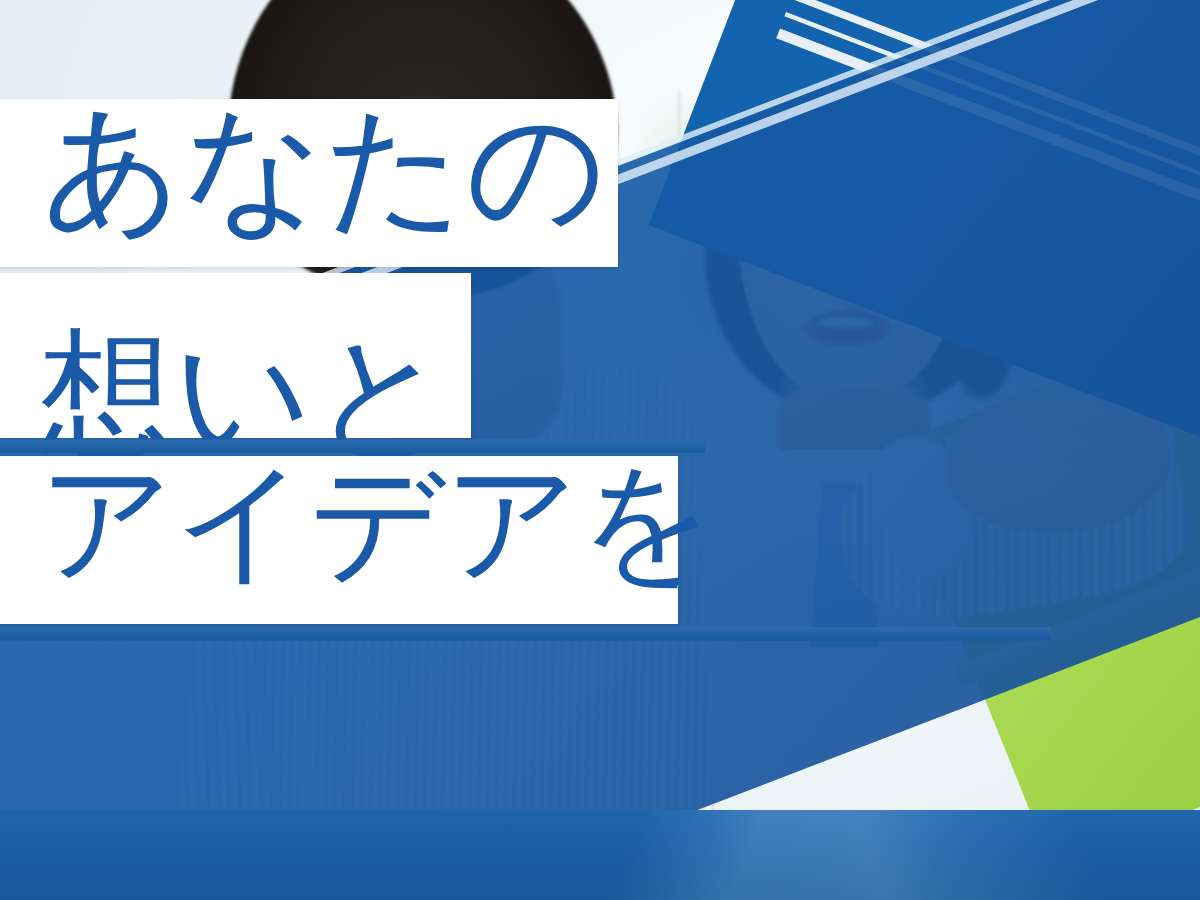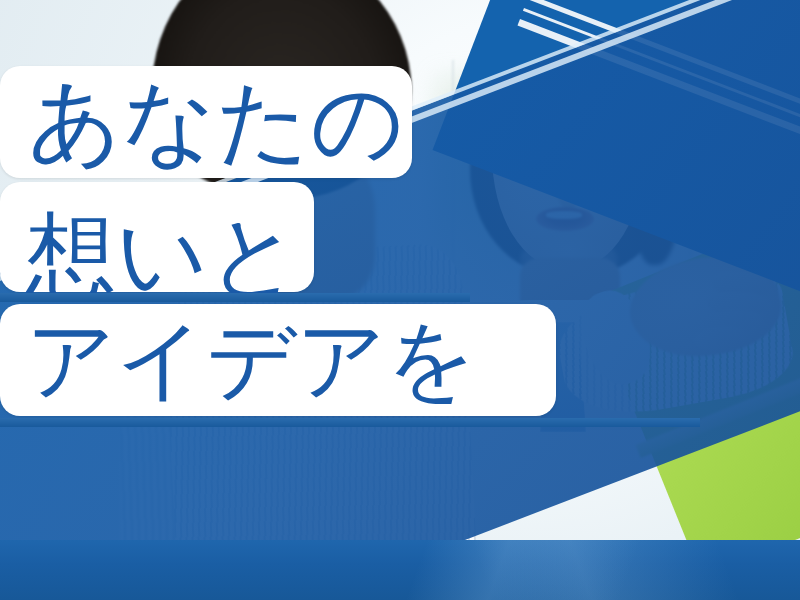--- a/index.html
+++ b/index.html
@@ -210,37 +210,36 @@
     content:"";position:absolute;left:0;top:0;width:100%;height:100%;
     background:
       linear-gradient(110deg, rgba(255,255,255,0) 52%, rgba(110,165,215,.35) 62%, rgba(255,255,255,0) 78%),
       linear-gradient(70deg, rgba(255,255,255,0) 60%, rgba(130,180,225,.28) 72%, rgba(255,255,255,0) 90%);
   }
 
   
   .band{
     position:absolute;left:0;
     background:#ffffff;
-    display:flex;align-items:center;
+    display:flex;
     box-shadow:0 1px 3px rgba(0,0,0,.10);
-    border-radius:20px;
   }
   .band span{
     display:block;
     color:#1a5aa8;
     font-family:"DejaVu Sans","Liberation Sans",sans-serif;
     font-weight:400;
     letter-spacing:0px;
     white-space:nowrap;
   }
   #band1{top:66px;width:412px;height:112px;}
   #band1 span{font-size:92px;padding-left:28px;line-height:1;}
   #band2{top:182px;width:314px;height:110px;}
   #band2 span{font-size:90px;padding-left:26px;line-height:1;margin-top:36px;}
-  #band3{top:304px;width:556px;height:112px;}
+  #band3{top:304px;width:452px;height:112px;}
   #band3 span{font-size:88px;padding-left:26px;line-height:1;}
   #band4{top:426px;width:684px;height:114px;}
   #band4 span{font-size:90px;padding-left:24px;line-height:1;}
 
   .sep{position:absolute;left:0;background:linear-gradient(180deg,#2a6cae,#195a9c);}
   #sep1{top:293px;width:470px;height:9px;}
   #sep2{top:418px;width:700px;height:9px;}
 
 </style>
 </head>

